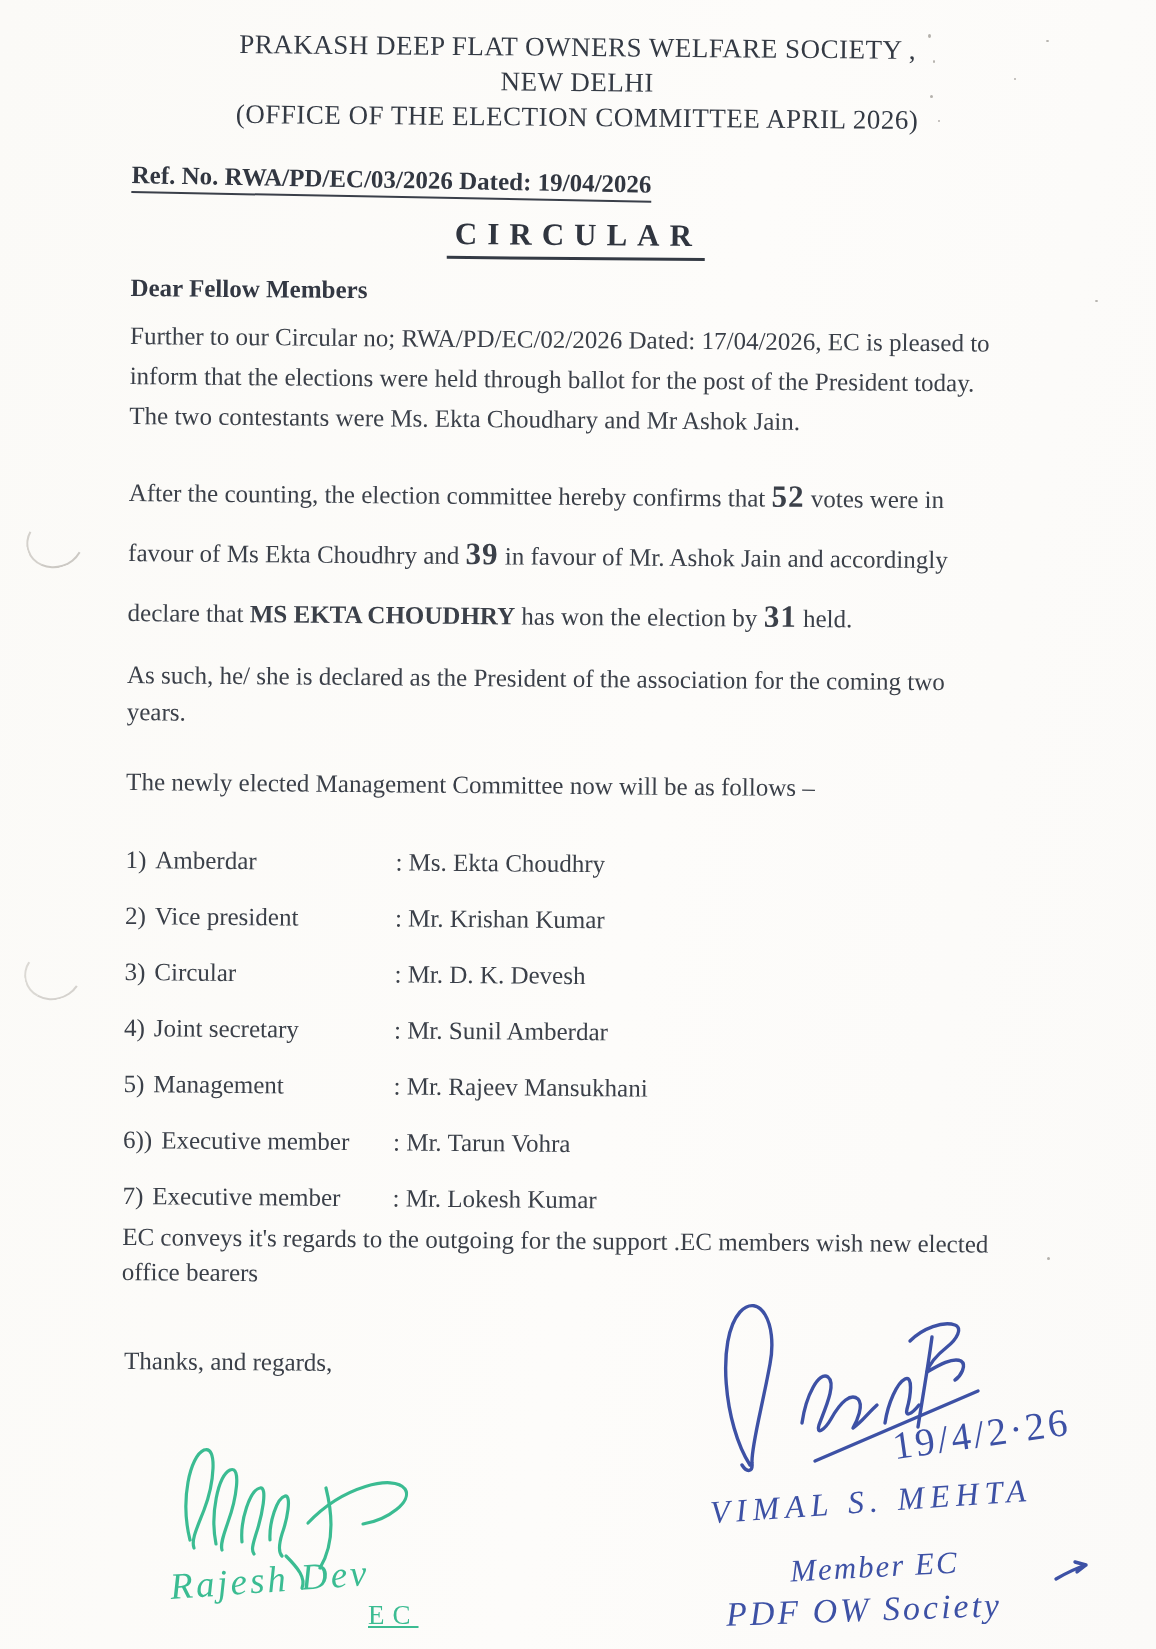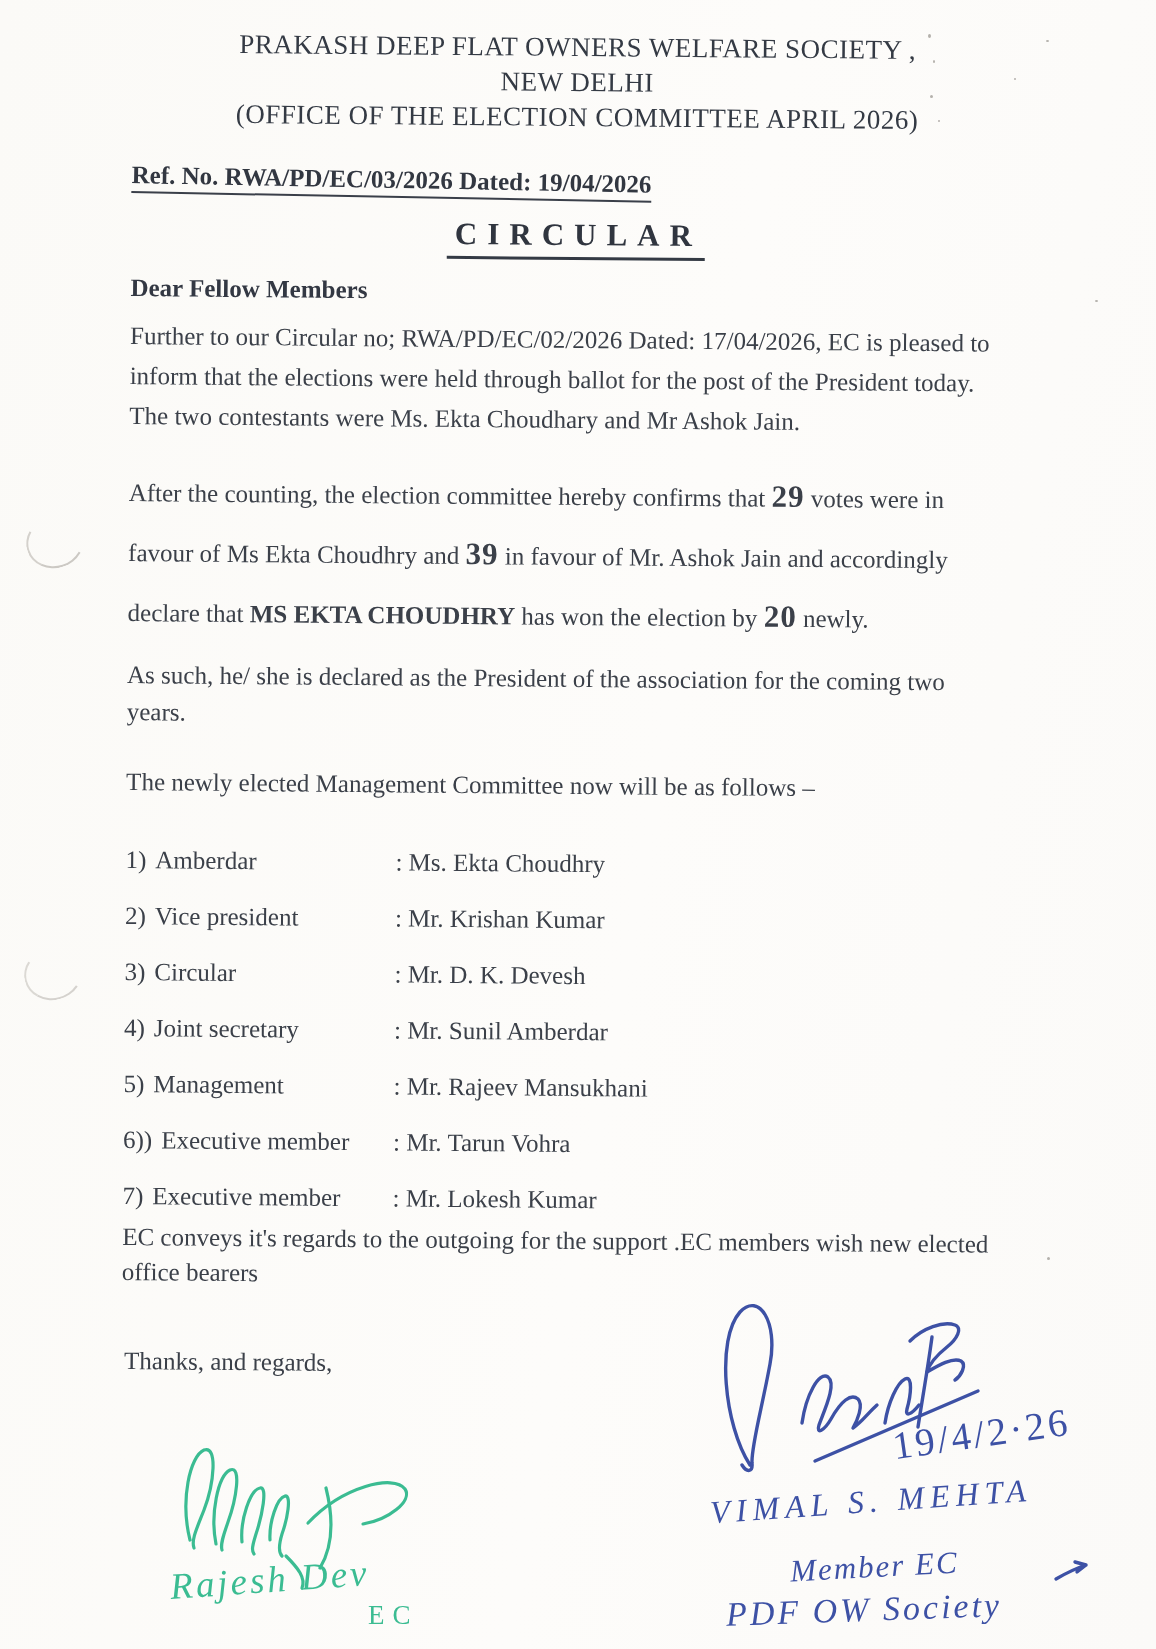--- a/index.html
+++ b/index.html
@@ -49,21 +49,21 @@
   .sig{position:absolute;}
   .sig svg{position:absolute;left:0;top:0;overflow:visible;}
   .sig .hw{position:absolute;white-space:nowrap;}
   #sig-blue{left:680px;top:1295px;width:476px;height:354px;}
   #sig-blue .b-date{left:212px;top:116px;font-size:39px;letter-spacing:3px;transform:rotate(-8deg);}
   #sig-blue .b-name{left:30px;top:188px;font-size:32px;letter-spacing:6px;transform:rotate(-4deg);font-style:italic;}
   #sig-blue .b-role{left:110px;top:254px;font-size:31px;font-style:italic;transform:rotate(-3deg);letter-spacing:2px;}
   #sig-blue .b-org{left:46px;top:296px;font-size:34px;font-style:italic;transform:rotate(-2deg);letter-spacing:3px;}
   #sig-green{left:158px;top:1428px;width:310px;height:221px;}
   #sig-green .g-name{left:12px;top:130px;font-size:37px;font-style:italic;letter-spacing:3px;transform:rotate(-4deg);}
-  #sig-green .g-role{left:210px;top:172px;font-size:27px;letter-spacing:8px;}
+  #sig-green .g-role{left:210px;top:172px;font-size:27px;letter-spacing:8px;text-decoration:underline;}
 
   
   .arc{position:absolute;width:54px;height:48px;border-radius:50%;
        border:2px solid transparent;border-bottom-color:#ccc9c4;border-left-color:#d4d1cc;}
   #arc1{left:26px;top:516px;transform:rotate(-18deg);}
   #arc2{left:24px;top:948px;transform:rotate(-14deg);opacity:.8;}
   .speck{position:absolute;background:#b4b1ac;border-radius:50%;}
 </style>
 </head>
 <body>
@@ -87,23 +87,23 @@
 
     <div class="salutation">Dear Fellow Members</div>
 
     <div class="para intro">
         <div class="line">Further to our Circular no; RWA/PD/EC/02/2026 Dated: 17/04/2026, EC is pleased to</div>
         <div class="line">inform that the elections were held through ballot for the post of the President today.</div>
         <div class="line">The two contestants were Ms. Ekta Choudhary and Mr Ashok Jain.</div>
       </div>
 
     <div class="para result">
-        <div class="line"><span>After the counting, the election committee hereby confirms that </span><span class="big-bold">29</span><span> votes were in</span></div>
+        <div class="line"><span>After the counting, the election committee hereby confirms that </span><span class="big-bold">52</span><span> votes were in</span></div>
         <div class="line"><span>favour of Ms Ekta Choudhry and </span><span class="big-bold">39</span><span> in favour of Mr. Ashok Jain and accordingly</span></div>
-        <div class="line"><span>declare that </span><span class="caps-bold">MS EKTA CHOUDHRY</span><span> has won the election by </span><span class="big-bold">20</span><span> newly.</span></div>
+        <div class="line"><span>declare that </span><span class="caps-bold">MS EKTA CHOUDHRY</span><span> has won the election by </span><span class="big-bold">31</span><span> held.</span></div>
       </div>
 
     <div class="para decl">
         <div class="line">As such, he/ she is declared as the President of the association for the coming two</div>
         <div class="line">years.</div>
       </div>
 
     <div class="para cintro">The newly elected Management Committee now will be as follows –</div>
 
     <div class="list">

